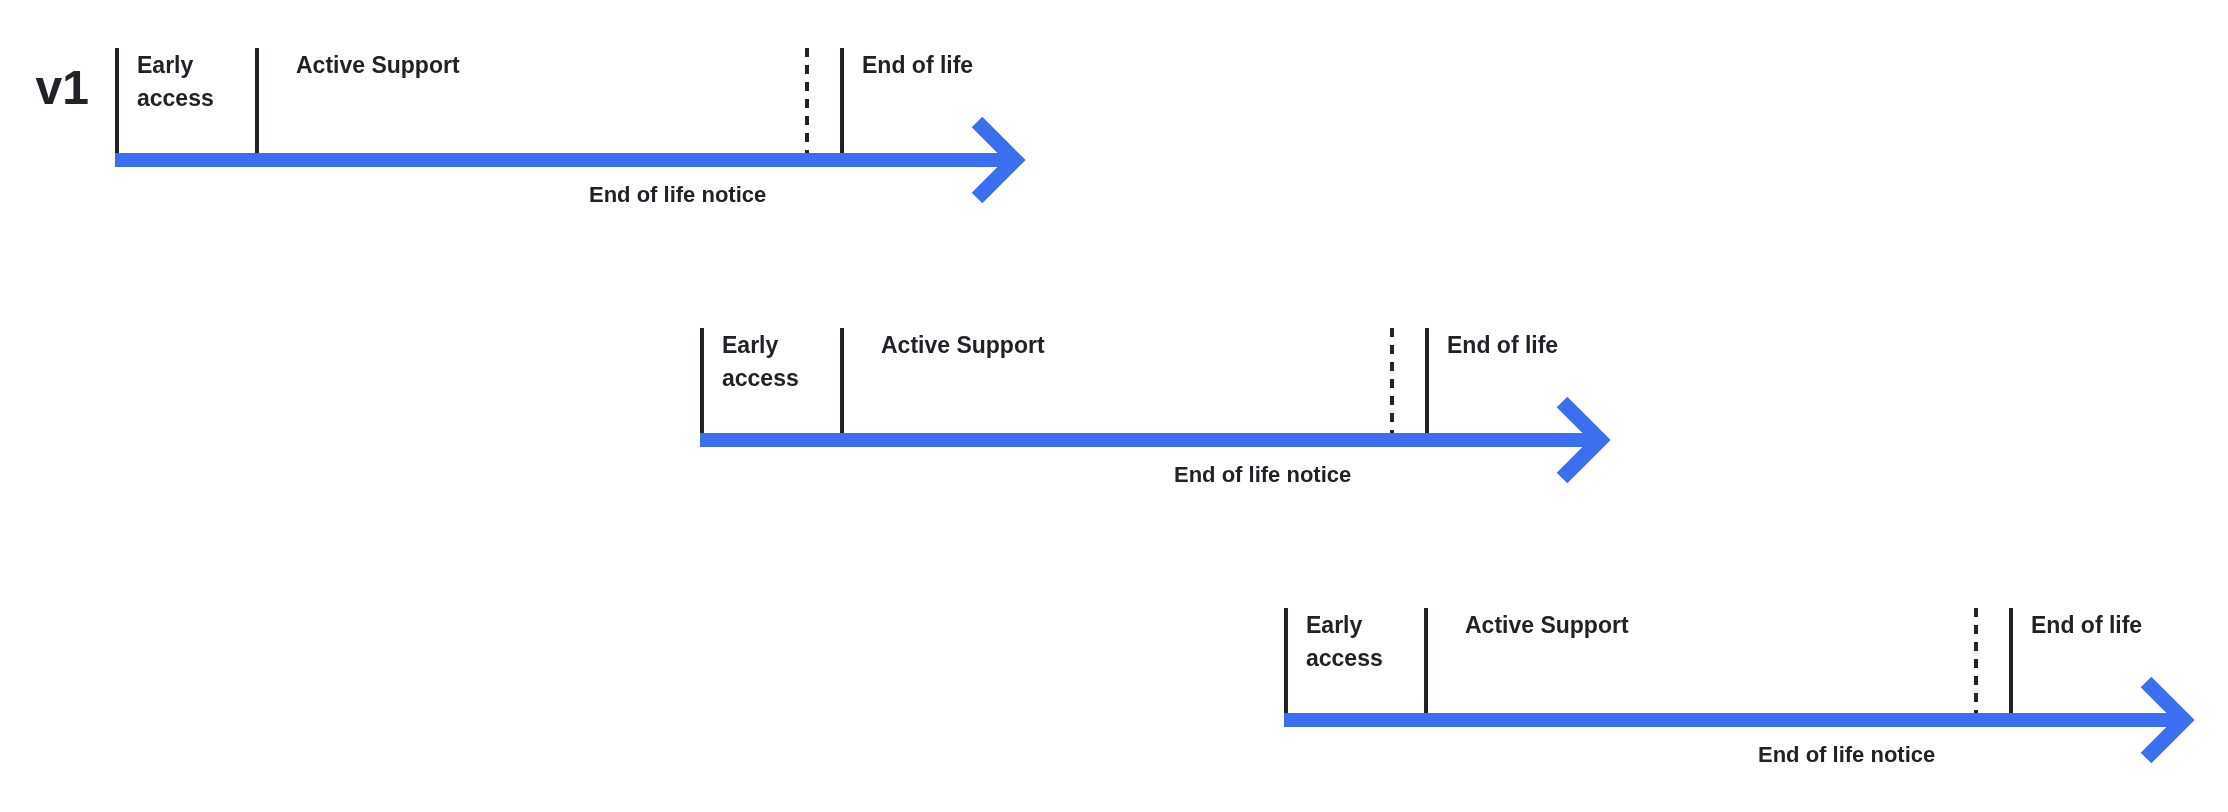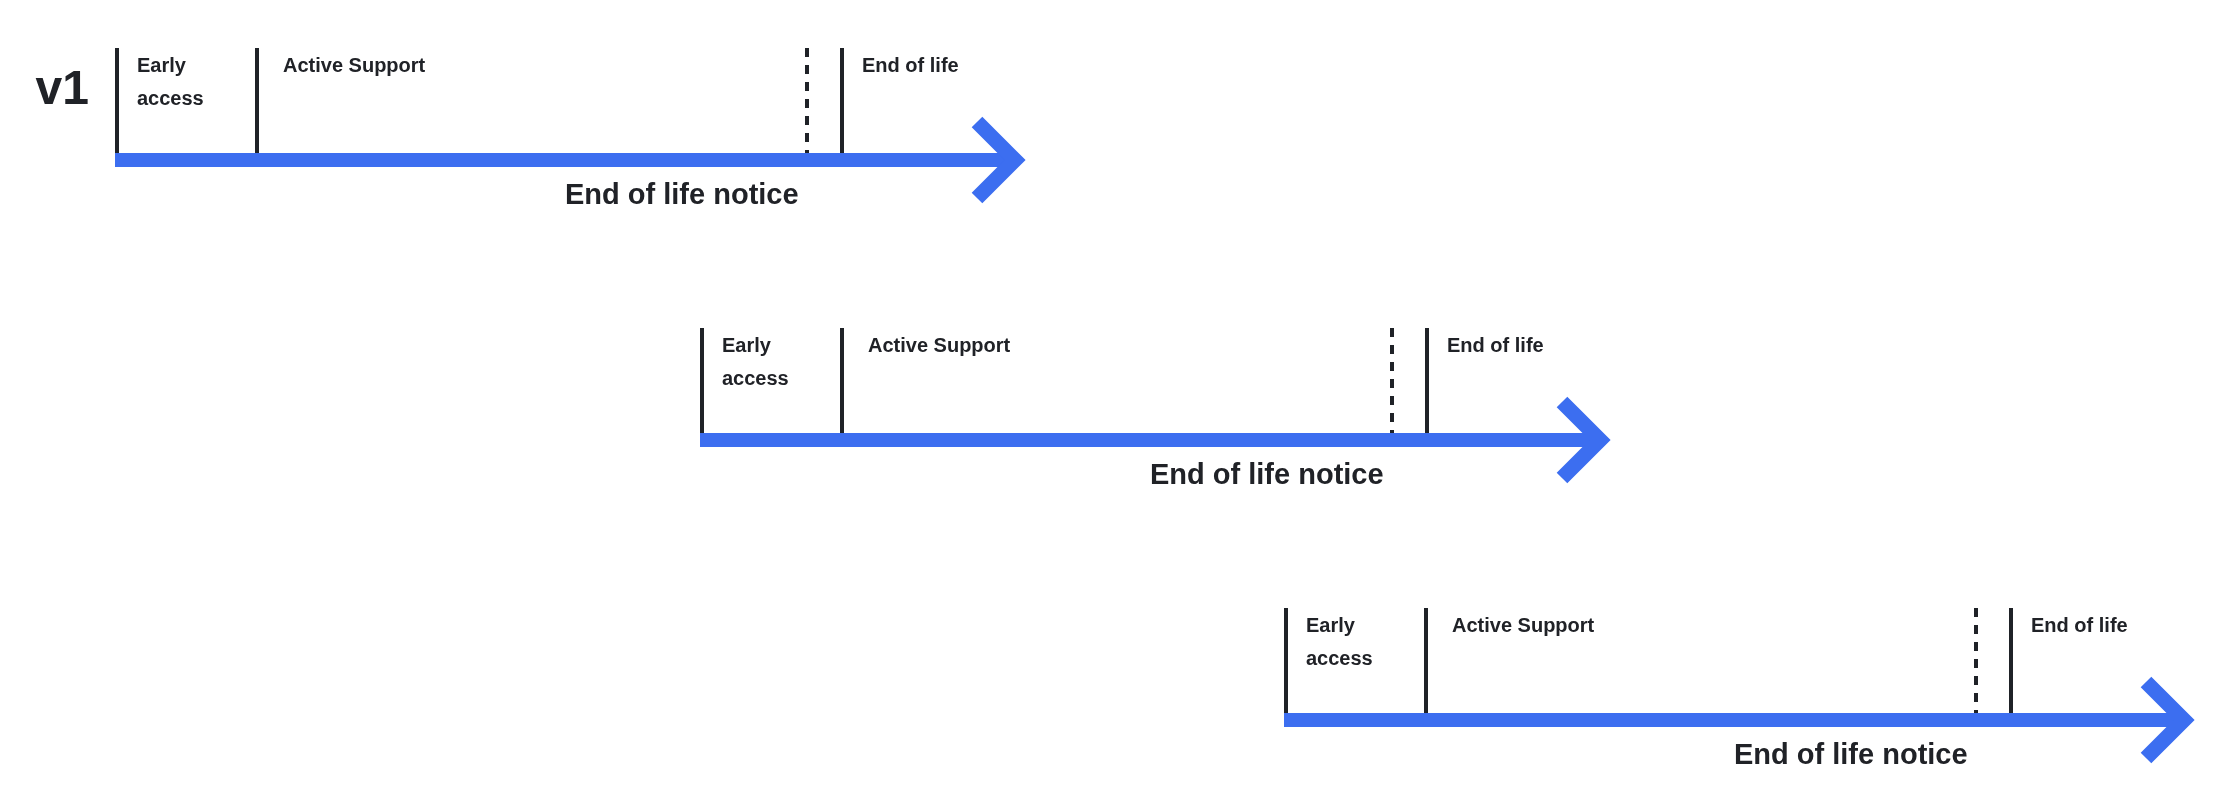--- a/index.html
+++ b/index.html
@@ -69,34 +69,34 @@
   .arrow-head {
     position: absolute;
     left: 852px;
     top: 67px;
     width: 60px;
     height: 90px;
   }
   .phase-label {
     position: absolute;
     top: 1px;
-    font-size: 20px;
+    font-size: 23px;
     line-height: 33px;
     font-weight: 700;
     color: #202227;
   }
   .label-early   { left: 20px; width: 112px; }
-  .label-active  { left: 166px; white-space: nowrap; }
+  .label-active  { left: 179px; white-space: nowrap; }
   .label-eol     { left: 745px; white-space: nowrap; }
   .label-notice {
     position: absolute;
-    left: 448px;
+    left: 472px;
     top: 130px;
     width: 232px;
-    font-size: 29px;
+    font-size: 22px;
     line-height: 33px;
     font-weight: 700;
     color: #202227;
     white-space: nowrap;
   }
 </style>
 </head>
 <body>
 
 <div class="canvas">

